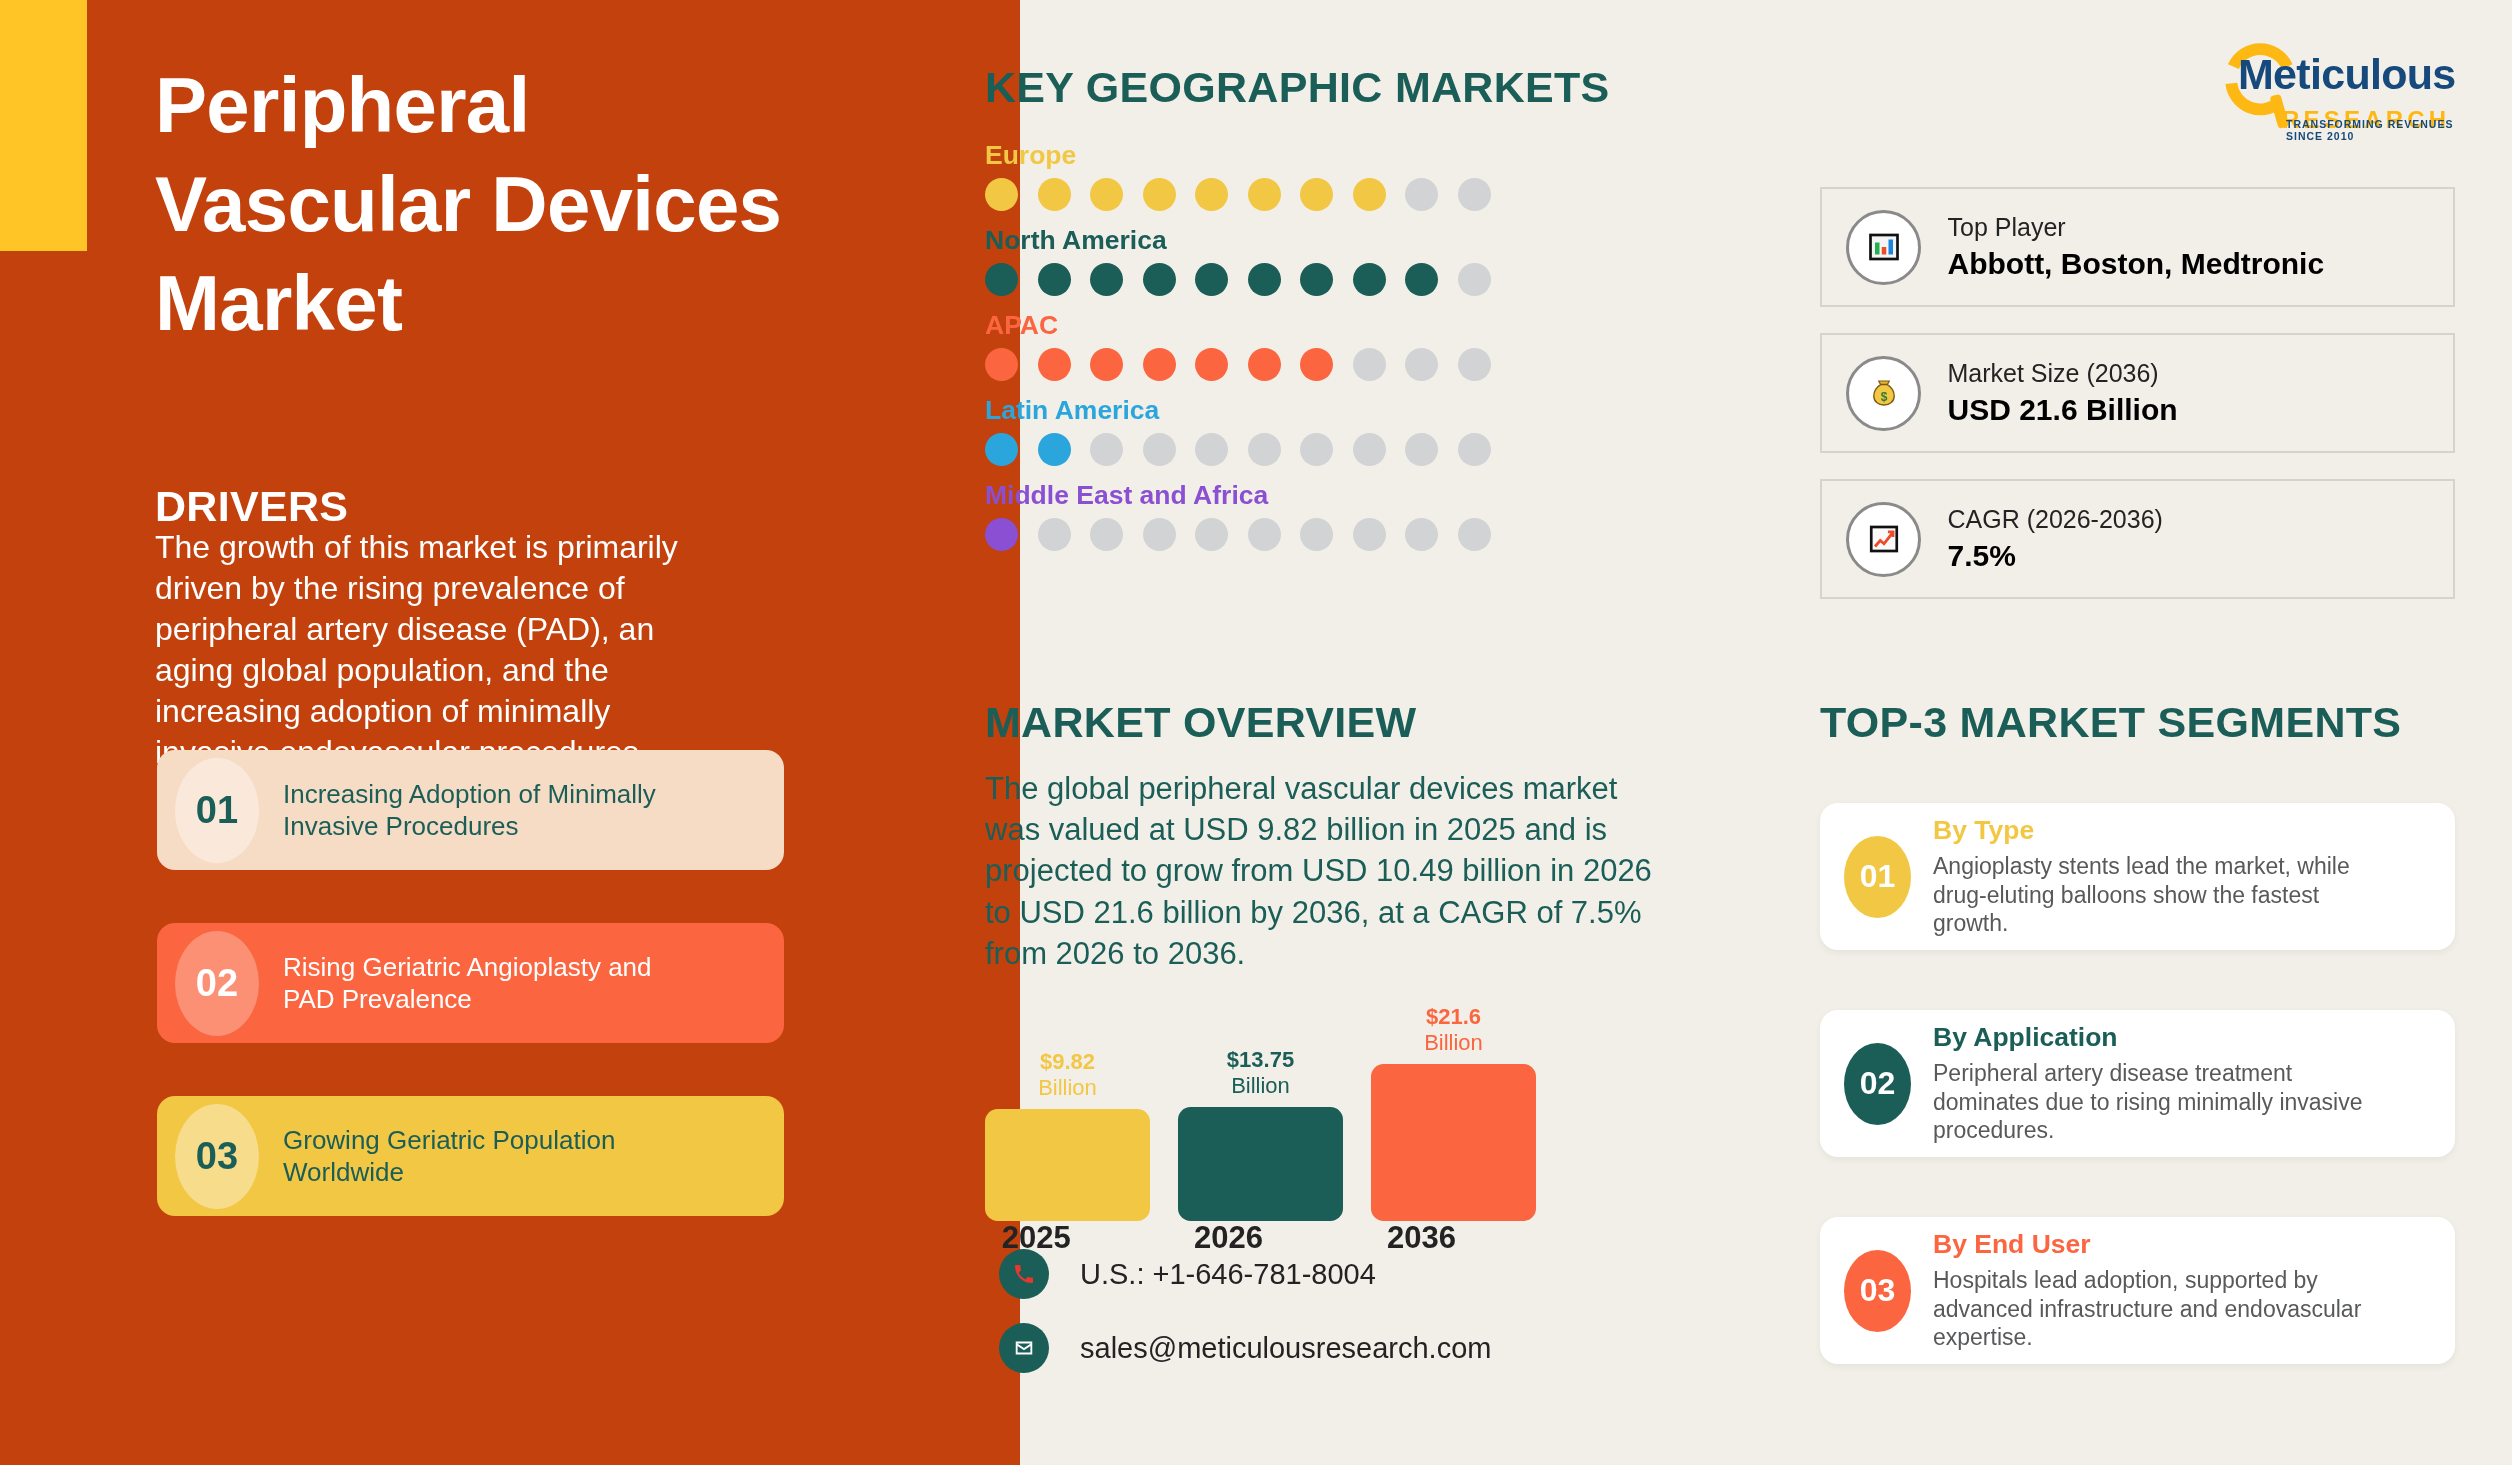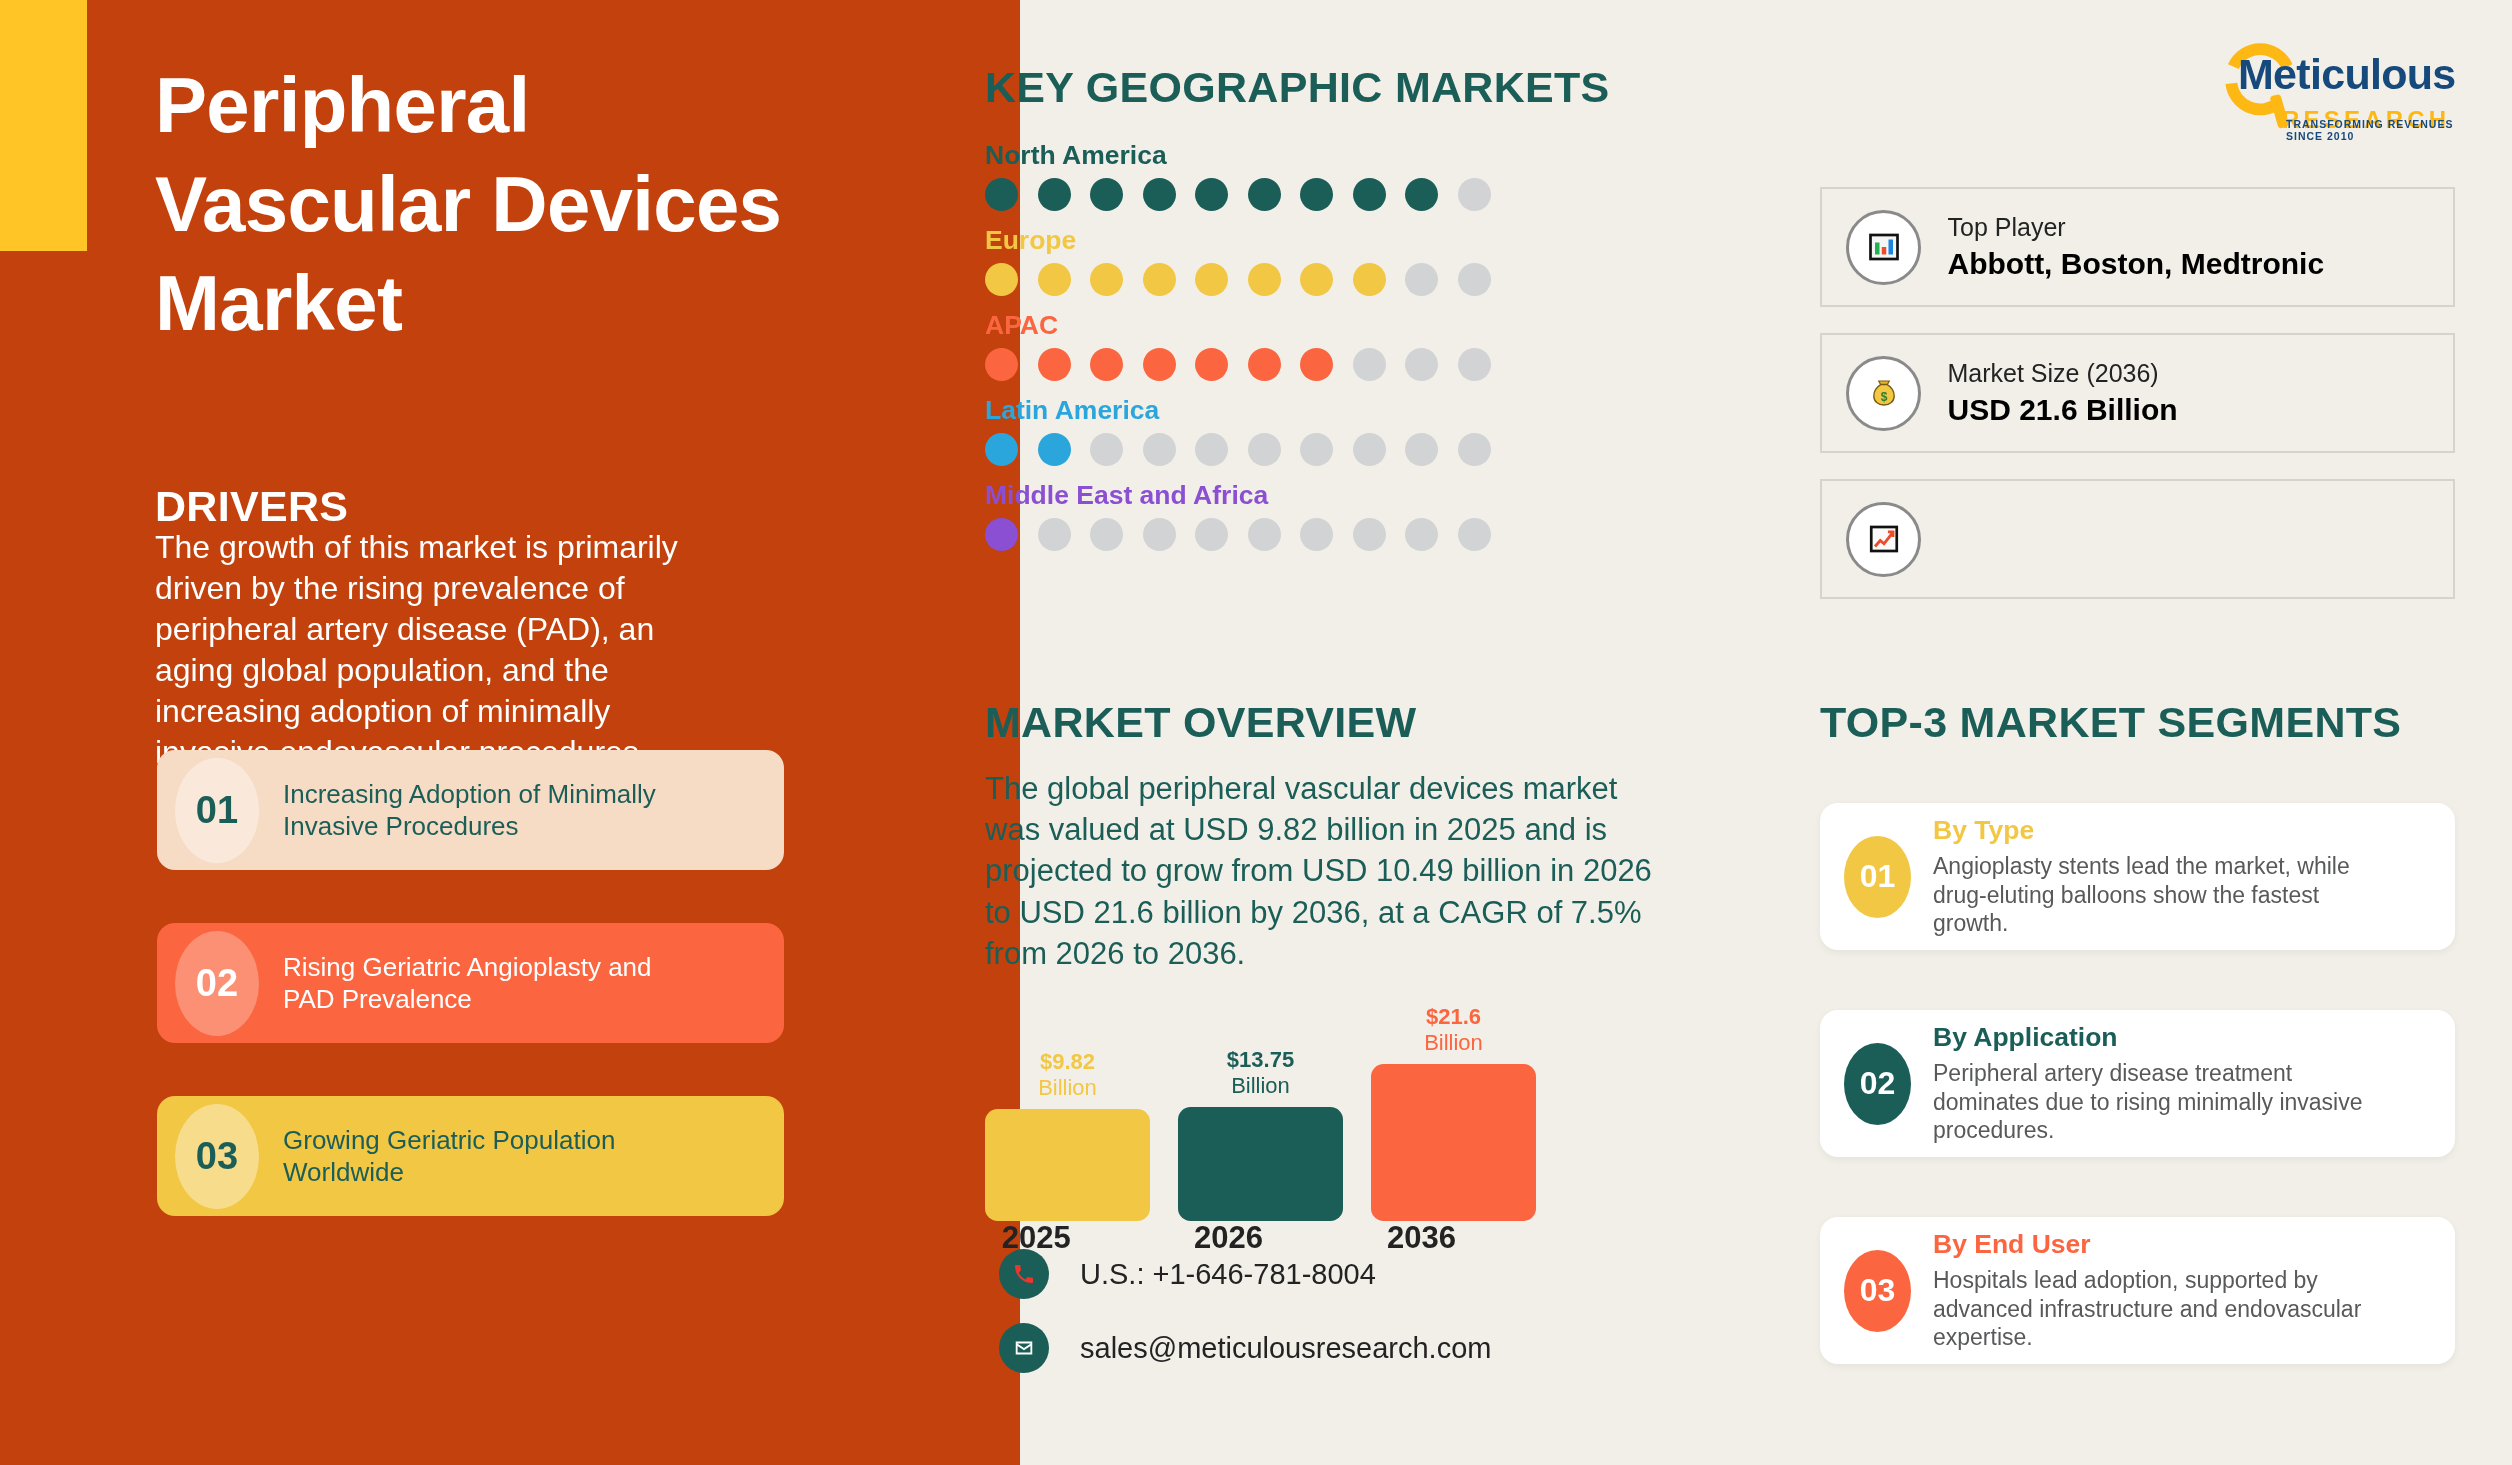--- a/index.html
+++ b/index.html
@@ -167,46 +167,46 @@
   </div>
   <div class="driver-card c3">
     <div class="dc-badge">03</div>
     <div class="dc-text">Growing Geriatric Population Worldwide</div>
   </div>
 </div>
 
 <div class="geo-head">KEY GEOGRAPHIC MARKETS</div>
 <div class="geo-rows" id="geo-rows">
     <div class="geo-row">
+      <div class="geo-label" style="color: rgb(242, 199, 68);">Europe</div>
+      <div class="geo-dots">
+        <span class="dot" style="background: rgb(242, 199, 68);"></span>
+        <span class="dot" style="background: rgb(242, 199, 68);"></span>
+        <span class="dot" style="background: rgb(242, 199, 68);"></span>
+        <span class="dot" style="background: rgb(242, 199, 68);"></span>
+        <span class="dot" style="background: rgb(242, 199, 68);"></span>
+        <span class="dot" style="background: rgb(242, 199, 68);"></span>
+        <span class="dot" style="background: rgb(242, 199, 68);"></span>
+        <span class="dot" style="background: rgb(242, 199, 68);"></span>
+        <span class="dot" style="background: rgb(209, 211, 212);"></span>
+        <span class="dot" style="background: rgb(209, 211, 212);"></span>
+      </div>
+    </div>
+    <div class="geo-row">
       <div class="geo-label" style="color: rgb(27, 94, 88);">North America</div>
       <div class="geo-dots">
         <span class="dot" style="background: rgb(27, 94, 88);"></span>
         <span class="dot" style="background: rgb(27, 94, 88);"></span>
         <span class="dot" style="background: rgb(27, 94, 88);"></span>
         <span class="dot" style="background: rgb(27, 94, 88);"></span>
         <span class="dot" style="background: rgb(27, 94, 88);"></span>
         <span class="dot" style="background: rgb(27, 94, 88);"></span>
         <span class="dot" style="background: rgb(27, 94, 88);"></span>
         <span class="dot" style="background: rgb(27, 94, 88);"></span>
         <span class="dot" style="background: rgb(27, 94, 88);"></span>
-        <span class="dot" style="background: rgb(209, 211, 212);"></span>
-      </div>
-    </div>
-    <div class="geo-row">
-      <div class="geo-label" style="color: rgb(242, 199, 68);">Europe</div>
-      <div class="geo-dots">
-        <span class="dot" style="background: rgb(242, 199, 68);"></span>
-        <span class="dot" style="background: rgb(242, 199, 68);"></span>
-        <span class="dot" style="background: rgb(242, 199, 68);"></span>
-        <span class="dot" style="background: rgb(242, 199, 68);"></span>
-        <span class="dot" style="background: rgb(242, 199, 68);"></span>
-        <span class="dot" style="background: rgb(242, 199, 68);"></span>
-        <span class="dot" style="background: rgb(242, 199, 68);"></span>
-        <span class="dot" style="background: rgb(242, 199, 68);"></span>
-        <span class="dot" style="background: rgb(209, 211, 212);"></span>
         <span class="dot" style="background: rgb(209, 211, 212);"></span>
       </div>
     </div>
     <div class="geo-row">
       <div class="geo-label" style="color: rgb(251, 102, 64);">APAC</div>
       <div class="geo-dots">
         <span class="dot" style="background: rgb(251, 102, 64);"></span>
         <span class="dot" style="background: rgb(251, 102, 64);"></span>
         <span class="dot" style="background: rgb(251, 102, 64);"></span>
         <span class="dot" style="background: rgb(251, 102, 64);"></span>
@@ -342,20 +342,24 @@
 </div>
 
 <div class="stat-card s3">
   <div class="stat-ico">
     <svg width="36" height="36" viewBox="0 0 24 24">
       <rect x="3.5" y="4" width="17" height="16" fill="#fafafa" stroke="#111" stroke-width="1.8"></rect>
       <path d="M6 17l3.5-4 2.5 2.2L18 7.5" stroke="#ed4c2b" stroke-width="1.9" fill="none"></path>
       <path d="M14.6 7.2H18v3.4" stroke="#ed4c2b" stroke-width="1.9" fill="none"></path>
     </svg>
   </div>
+  <div class="stat-txt">
+    <div class="stat-lab">CAGR (2026-2036)</div>
+    <div class="stat-val">7.5%</div>
+  </div>
 </div>
 
 <div class="seg-head">TOP-3 MARKET SEGMENTS</div>
 
 <div class="seg-card g1">
   <div class="seg-badge">01</div>
   <div class="seg-body">
     <div class="seg-title">By Type</div>
     <div class="seg-desc">Angioplasty stents lead the market, while drug-eluting balloons show the fastest growth.</div>
   </div>

